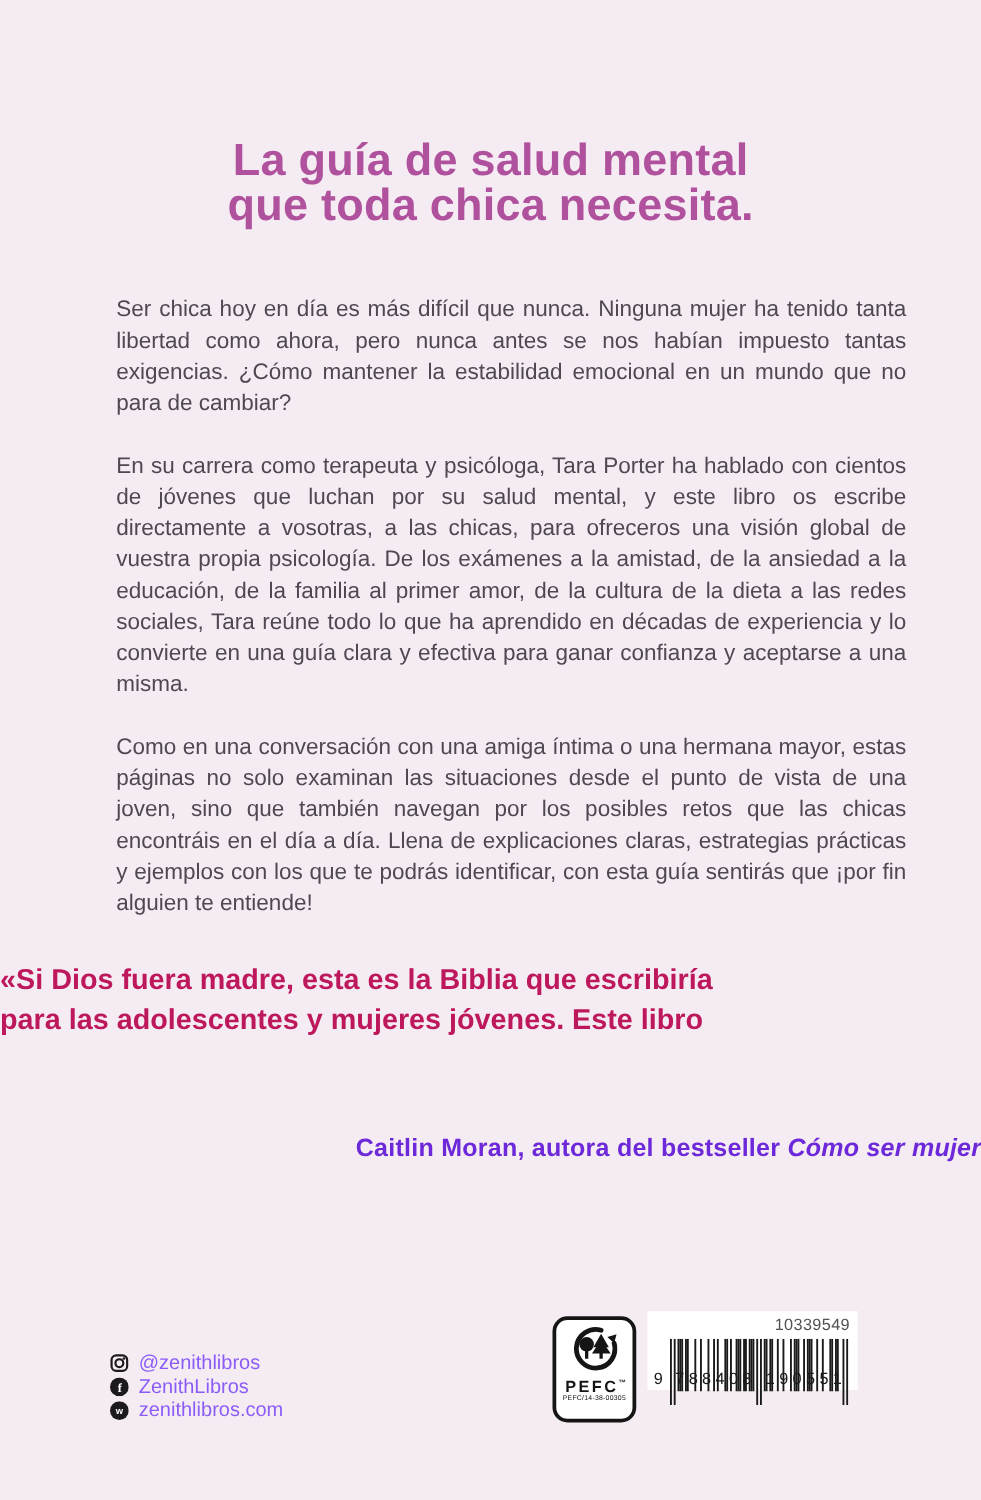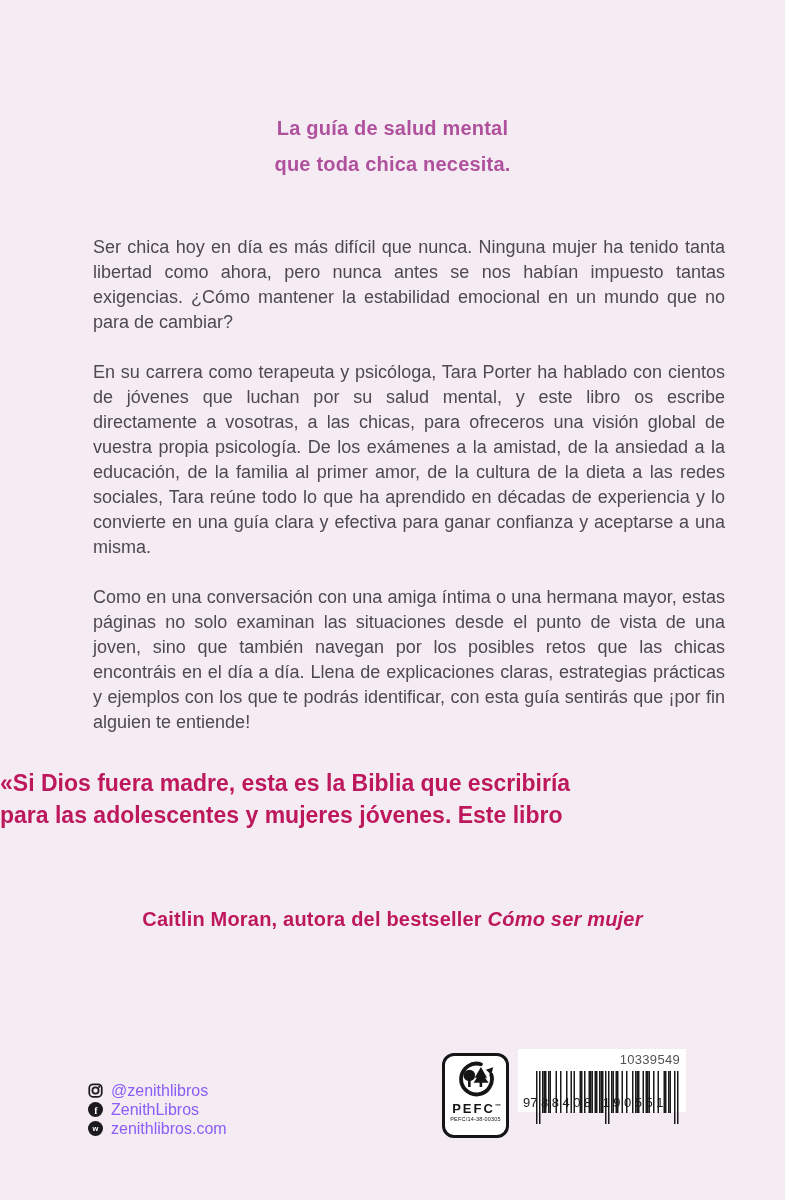--- a/index.html
+++ b/index.html
@@ -7,43 +7,43 @@
     position:relative;
     width:785px; height:1200px;
     background:#f5ecf3;
     font-family:"Liberation Sans", sans-serif;
     overflow:hidden;
   }
   
   .title {
     position:absolute; top:110px; left:0; right:0;
     text-align:center;
-    font-size:20px; font-weight:bold; line-height:36px;
+    font-size:36px; font-weight:bold; line-height:36px;
     color:#b0519e; letter-spacing:0.2px;
     margin:0;
   }
   
   .synopsis {
     position:absolute; left:93px; top:235px; width:632px;
     color:#4f4851;
     font-size:18px; line-height:25px;
     text-align:justify;
   }
   .synopsis p { margin:0 0 25px 0; }
   
   .quote {
     position:absolute; top:767px; left:0; right:0;
     text-align:left;
     font-size:23px; font-weight:bold; line-height:32px;
     color:#be185d;
   }
   .attribution {
     position:absolute; top:908px; left:0; right:0;
-    text-align:center;
-    font-size:20px; color:#be185d; font-weight:bold;
+    text-align:right;
+    font-size:20px; color:#6d28d9; font-weight:bold;
     letter-spacing:0.2px;
   }
   .attribution em { font-style:italic; }
   
   .social { position:absolute; left:88px; top:1081px; }
   .social-row {
     display:flex; align-items:center; gap:8px;
     height:19px; font-size:16px; color:#8b5cf6;
   }
   .social-row svg { display:block; }
@@ -70,21 +70,21 @@
   }
   .bc-top {
     position:absolute; top:3px; right:6px;
     font-size:13px; color:#525252; letter-spacing:0.3px;
   }
   .bc-bars { position:absolute; left:18px; top:22px; }
   .bc-digits {
     position:absolute; left:5px; bottom:2px;
     display:flex; font-size:13px; color:#1a1a1a;
   }
-  .bc-g1 { letter-spacing:3.5px; }
+  .bc-g1 { margin-left:10px; letter-spacing:3.5px; }
   .bc-g2 { margin-left:8px;  letter-spacing:3.5px; }
 </style>
 </head>
 <body>
 
 <div class="page">
 
   <h1 class="title">
     <div>La guía de salud mental</div>
     <div>que toda chica necesita.</div>

